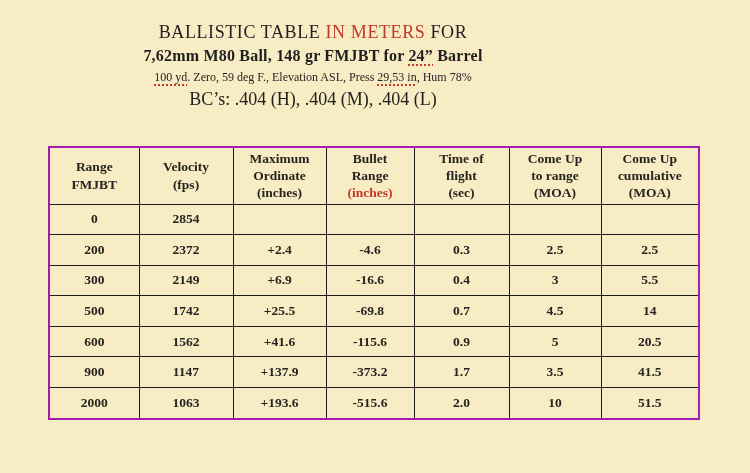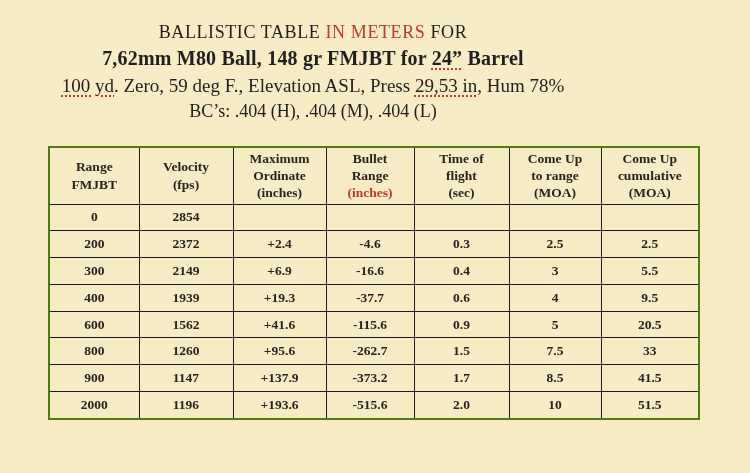--- a/index.html
+++ b/index.html
@@ -12,36 +12,36 @@
     color: #201f1f;
     overflow: hidden;
   }
   .title-block {
     position: absolute;
     left: 0; top: 22px;
     width: 626px;
     text-align: center;
   }
   .t1 { font-size: 18px; letter-spacing: 0.6px; }
-  .t2 { font-size: 20px; font-weight: bold; margin-top: 4px; letter-spacing: 0.2px; }
-  .t3 { font-size: 19px; margin-top: 5px; }
+  .t2 { font-size: 16px; font-weight: bold; margin-top: 4px; letter-spacing: 0.2px; }
+  .t3 { font-size: 12px; margin-top: 5px; }
   .t4 { font-size: 18px; margin-top: 4px; }
   .red { color: #C2382B; }
   .spellcheck-underline {
     text-decoration: underline dotted #C2382B;
     text-decoration-thickness: 2px;
     text-underline-offset: 3px;
   }
   table.ballistic {
     position: absolute;
     left: 48px; top: 146px;
     width: 650px; height: 274px;
     border-collapse: collapse;
     table-layout: fixed;
-    border: 2px solid #4d7c0f;
+    border: 2px solid #a21caf;
   }
   .ballistic th, .ballistic td {
     border: 1.4px solid #1b1b1b;
     padding: 0;
     text-align: center;
     vertical-align: middle;
     font-weight: bold;
     color: #262420;
   }
   .ballistic thead tr { height: 57px; }
@@ -132,58 +132,49 @@
       <tr>
           <td>300</td>
           <td>2149</td>
           <td>+6.9</td>
           <td>-16.6</td>
           <td>0.4</td>
           <td>3</td>
           <td>5.5</td>
         </tr>
       <tr>
-          <td>400</td>
-          <td>1939</td>
-          <td>+19.3</td>
-          <td>-37.7</td>
-          <td>0.6</td>
-          <td>4</td>
-          <td>9.5</td>
+          <td>500</td>
+          <td>1742</td>
+          <td>+25.5</td>
+          <td>-69.8</td>
+          <td>0.7</td>
+          <td>4.5</td>
+          <td>14</td>
         </tr>
       <tr>
           <td>600</td>
           <td>1562</td>
           <td>+41.6</td>
           <td>-115.6</td>
           <td>0.9</td>
           <td>5</td>
           <td>20.5</td>
         </tr>
       <tr>
-          <td>800</td>
-          <td>1260</td>
-          <td>+95.6</td>
-          <td>-262.7</td>
-          <td>1.5</td>
-          <td>7.5</td>
-          <td>33</td>
-        </tr>
-      <tr>
           <td>900</td>
           <td>1147</td>
           <td>+137.9</td>
           <td>-373.2</td>
           <td>1.7</td>
-          <td>8.5</td>
+          <td>3.5</td>
           <td>41.5</td>
         </tr>
       <tr>
           <td>2000</td>
-          <td>1196</td>
+          <td>1063</td>
           <td>+193.6</td>
           <td>-515.6</td>
           <td>2.0</td>
           <td>10</td>
           <td>51.5</td>
         </tr>
     </tbody>
   </table>
 
 </div>

